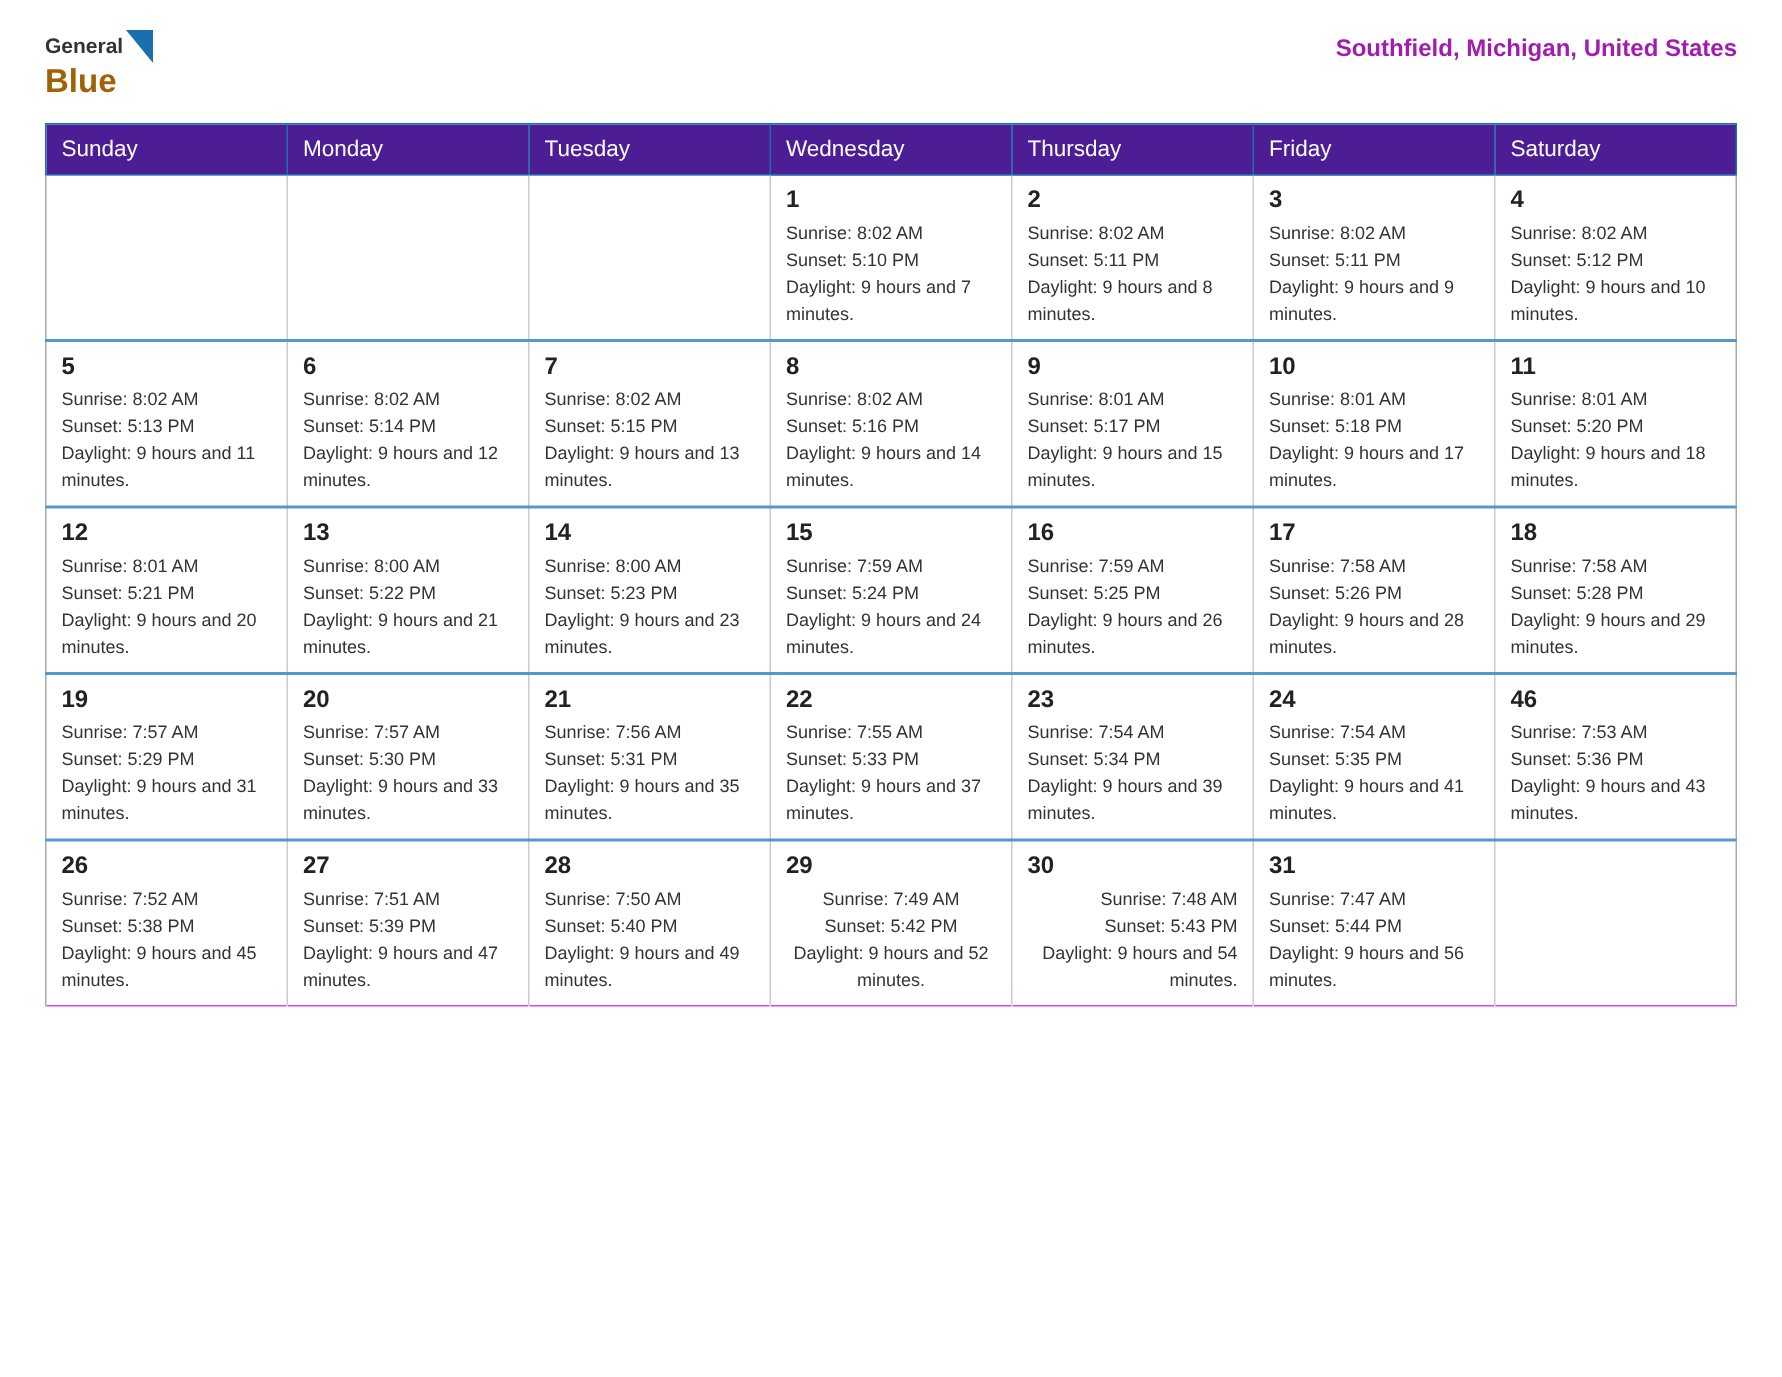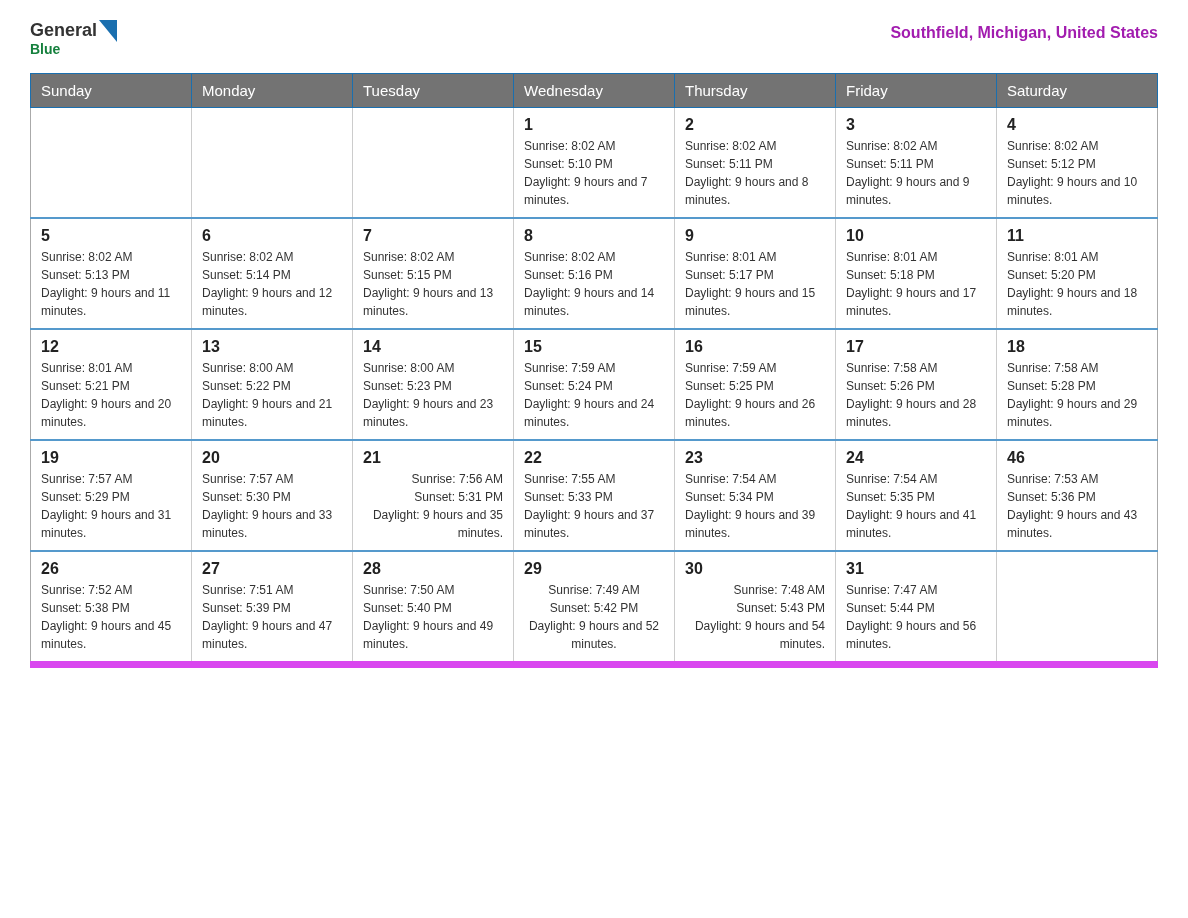--- a/index.html
+++ b/index.html
@@ -15,28 +15,28 @@
       justify-content: space-between;
       align-items: flex-start;
       margin-bottom: 16px;
     }
     .logo {
       display: flex;
       align-items: center;
       gap: 4px;
     }
     .logo-text-general {
-      font-size: 18px;
+      font-size: 14px;
       font-weight: bold;
       color: #333;
     }
     .logo-text-blue {
-      font-size: 14px;
+      font-size: 22px;
       font-weight: bold;
-      color: #15803d;
+      color: #a16207;
     }
     .title-section {
       text-align: right;
     }
     .calendar-title {
       font-size: 48px;
       font-weight: normal;
       color: #222;
       line-height: 1.1;
     }
@@ -45,21 +45,21 @@
       color: #a21caf;
       margin-top: 4px;
       font-weight: bold;
     }
     table {
       width: 100%;
       border-collapse: collapse;
       table-layout: fixed;
     }
     thead tr {
-      background-color: #737373;
+      background-color: #4c1d95;
     }
     thead th {
       color: #fff;
       font-size: 15px;
       font-weight: normal;
       padding: 8px 10px;
       text-align: left;
       border: 1px solid #1a6faf;
     }
     tbody tr {
@@ -90,21 +90,21 @@
     }
     .day-info {
       font-size: 12px;
       color: #333;
       line-height: 1.5;
     }
     .empty-cell {
       background: #fff;
     }
     tbody tr:last-child {
-      border-bottom: 7px solid #d946ef;
+      border-bottom: 1px solid #d946ef;
     }
     tbody tr:first-child td {
       border-top: none;
     }
   </style>
 </head>
 <body>
 
 <div class="header">
   <div class="logo">
@@ -261,21 +261,21 @@
 Daylight: 9 hours and 31 minutes.</div>
         </td>
         <td>
           <span class="day-number">20</span>
           <div class="day-info" style="white-space: pre-line;">Sunrise: 7:57 AM
 Sunset: 5:30 PM
 Daylight: 9 hours and 33 minutes.</div>
         </td>
         <td>
           <span class="day-number">21</span>
-          <div class="day-info" style="white-space: pre-line; text-align: right;">Sunrise: 7:56 AM
+          <div class="day-info" style="white-space: pre-line;">Sunrise: 7:56 AM
 Sunset: 5:31 PM
 Daylight: 9 hours and 35 minutes.</div>
         </td>
         <td>
           <span class="day-number">22</span>
           <div class="day-info" style="white-space: pre-line;">Sunrise: 7:55 AM
 Sunset: 5:33 PM
 Daylight: 9 hours and 37 minutes.</div>
         </td>
         <td>

